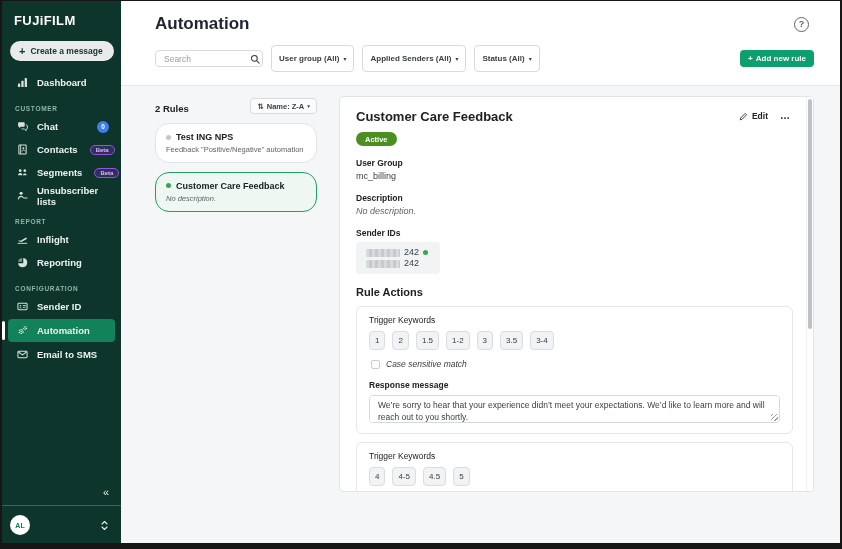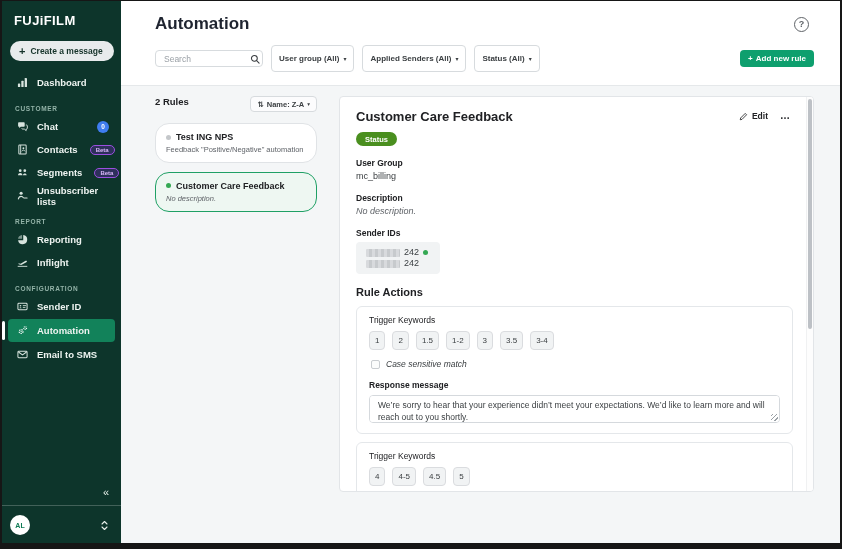--- a/index.html
+++ b/index.html
@@ -48,21 +48,21 @@
   .search-btn{border:0; background:none; padding:0; display:flex; color:#3c4043; cursor:pointer; margin-left:auto;}
   .pills{display:flex; gap:8px;}
   .pill{display:flex; align-items:center; gap:4px; height:27px; border:1px solid #d7dbde; border-radius:4px; background:#fff; font-size:8px; font-weight:700; color:#3c4043; padding:0 7px; cursor:pointer; font-family:inherit;}
   .pill .caret{font-size:6px; line-height:6px;}
   .add-rule{margin-left:auto; display:flex; align-items:center; gap:3px; background:var(--accent); color:#fff; border:0; border-radius:4px; height:17px; padding:0 8px; font-size:8px; font-weight:700; cursor:pointer; font-family:inherit;}
 
   .content{flex:1; background:#f4f6f7; display:flex; padding:10px 26px 0 34px; min-height:0;}
 
   
   .rules-col{width:162px; margin-right:22px; flex:none;}
-  .rules-head{display:flex; align-items:flex-start; justify-content:space-between; height:18px;}
+  .rules-head{display:flex; align-items:flex-end; justify-content:space-between; height:18px;}
   .rules-count{font-size:9.5px; font-weight:700; color:#202124;}
   .sort-btn{display:flex; align-items:center; gap:3px; border:1px solid #d7dbde; background:#fcfcfd; border-radius:4px; height:16px; padding:0 6px; font-size:7.5px; font-weight:700; color:#3c4043; cursor:pointer; font-family:inherit;}
   .sort-btn .caret{font-size:5.5px;}
   .rule-card{margin-top:9px; background:#fff; border:1px solid #e0e3e6; border-radius:14px; padding:8px 10px 7px; cursor:pointer;}
   .rule-card.selected{border-color:var(--sel-border); background:#eef7f2;}
   .rc-title{display:flex; align-items:center; gap:5px;}
   .rc-dot{width:5px; height:5px; border-radius:50%; flex:none;}
   .rc-dot.active{background:#34a853;}
   .rc-dot.inactive{background:#c4c7ca;}
   .rc-name{font-size:9px; font-weight:700; color:#202124;}
@@ -163,35 +163,35 @@
                 <circle cx="4.5" cy="3.5" r="1.7" fill="currentColor"></circle>
                 <path d="M1.5 9.8c.4-1.8 1.6-2.8 3-2.8 1 0 1.9.5 2.5 1.4" fill="none" stroke="currentColor" stroke-width="1.2" stroke-linecap="round"></path>
                 <path d="M8 8.7h3" stroke="currentColor" stroke-width="1.2" stroke-linecap="round"></path>
               </svg>
             </span>
             <span class="nav-text">Unsubscriber lists</span>
           </div>
           <div class="nav-label">REPORT</div>
           <div class="nav-item">
             <span class="nav-icon">
+              <svg width="11" height="11" viewBox="0 0 12 12">
+                <path d="M1.2 10.2h9.6" stroke="currentColor" stroke-width="1" stroke-linecap="round"></path>
+                <path fill="currentColor" d="M1.5 6.8l2.4.6 5.5-3.2c.6-.3 1.2-.2 1.4.3.2.4-.1.9-.6 1.2L4.6 8.6 1.9 7.9z"></path>
+              </svg>
+            </span>
+            <span class="nav-text">Inflight</span>
+          </div>
+          <div class="nav-item">
+            <span class="nav-icon">
               <svg width="11" height="11" viewBox="0 0 12 12" fill="currentColor">
                 <path d="M6.8 1.2a5 5 0 1 1-5.6 5.6h5.6z"></path>
                 <path opacity="0.55" d="M5.5 5.3V1a5 5 0 0 0-4.4 4.3z"></path>
               </svg>
             </span>
             <span class="nav-text">Reporting</span>
-          </div>
-          <div class="nav-item">
-            <span class="nav-icon">
-              <svg width="11" height="11" viewBox="0 0 12 12">
-                <path d="M1.2 10.2h9.6" stroke="currentColor" stroke-width="1" stroke-linecap="round"></path>
-                <path fill="currentColor" d="M1.5 6.8l2.4.6 5.5-3.2c.6-.3 1.2-.2 1.4.3.2.4-.1.9-.6 1.2L4.6 8.6 1.9 7.9z"></path>
-              </svg>
-            </span>
-            <span class="nav-text">Inflight</span>
           </div>
           <div class="nav-label">CONFIGURATION</div>
           <div class="nav-item">
             <span class="nav-icon">
               <svg width="11" height="11" viewBox="0 0 12 12">
                 <rect x="1" y="2.5" width="10" height="7" rx="1" fill="none" stroke="currentColor" stroke-width="1.1"></rect>
                 <circle cx="3.8" cy="5.2" r="0.9" fill="currentColor"></circle>
                 <path d="M2.6 7.8c.2-.7.7-1 1.2-1s1 .3 1.2 1z" fill="currentColor"></path>
                 <path d="M6.8 5h2.8M6.8 7h2" stroke="currentColor" stroke-width="0.9" stroke-linecap="round"></path>
               </svg>
@@ -307,21 +307,21 @@
                 <span style="display:flex;">
                   <svg width="9" height="9" viewBox="0 0 11 11" fill="none" stroke="currentColor" stroke-width="1" stroke-linejoin="round">
                       <path d="M1.5 9.5l.5-2.2L7.6 1.7l1.7 1.7-5.6 5.6-2.2.5z"></path>
                     </svg>
                 </span>
                 <span>Edit</span>
               </button>
               <button class="more-btn">…</button>
             </div>
           </div>
-          <span class="badge-active">Status</span>
+          <span class="badge-active">Active</span>
 
           <div class="f-label">User Group</div>
           <div class="f-value">mc_billing</div>
 
           <div class="f-label">Description</div>
           <div class="f-value italic">No description.</div>
 
           <div class="f-label">Sender IDs</div>
           <div class="sender-box" id="sender-box"><div class="sender-row">
                 <span class="redacted"></span>

